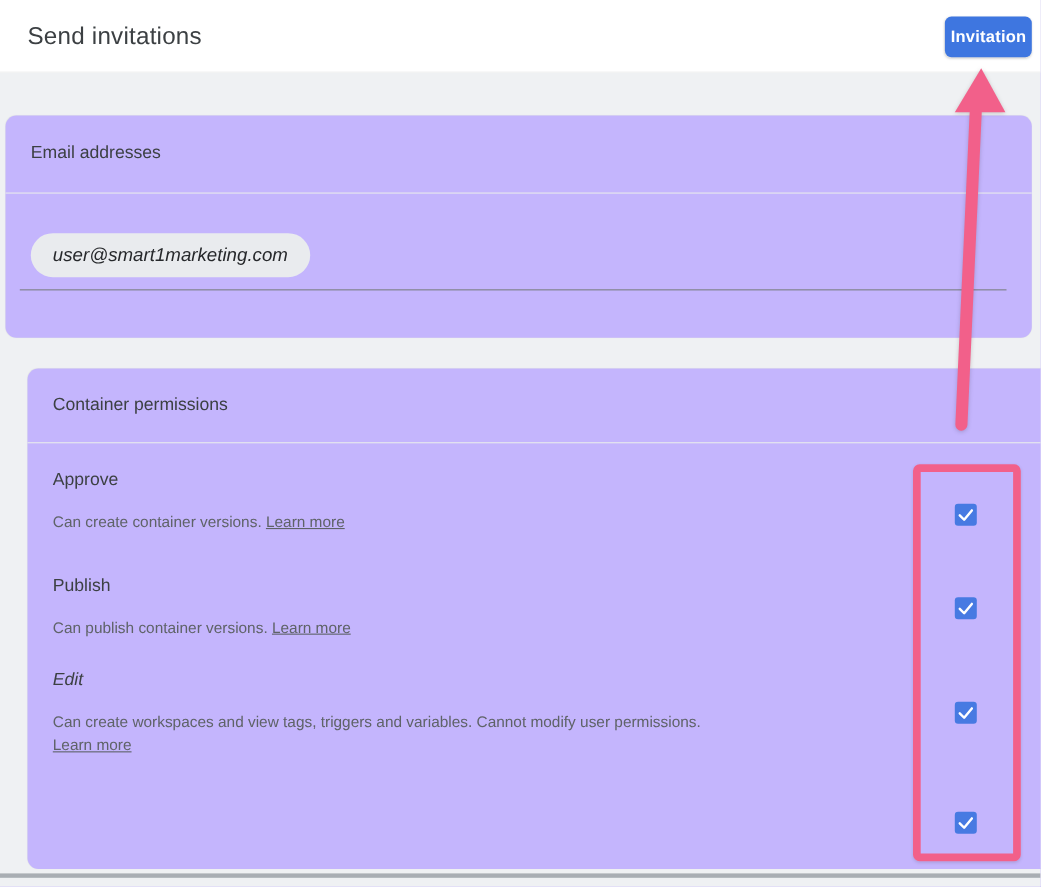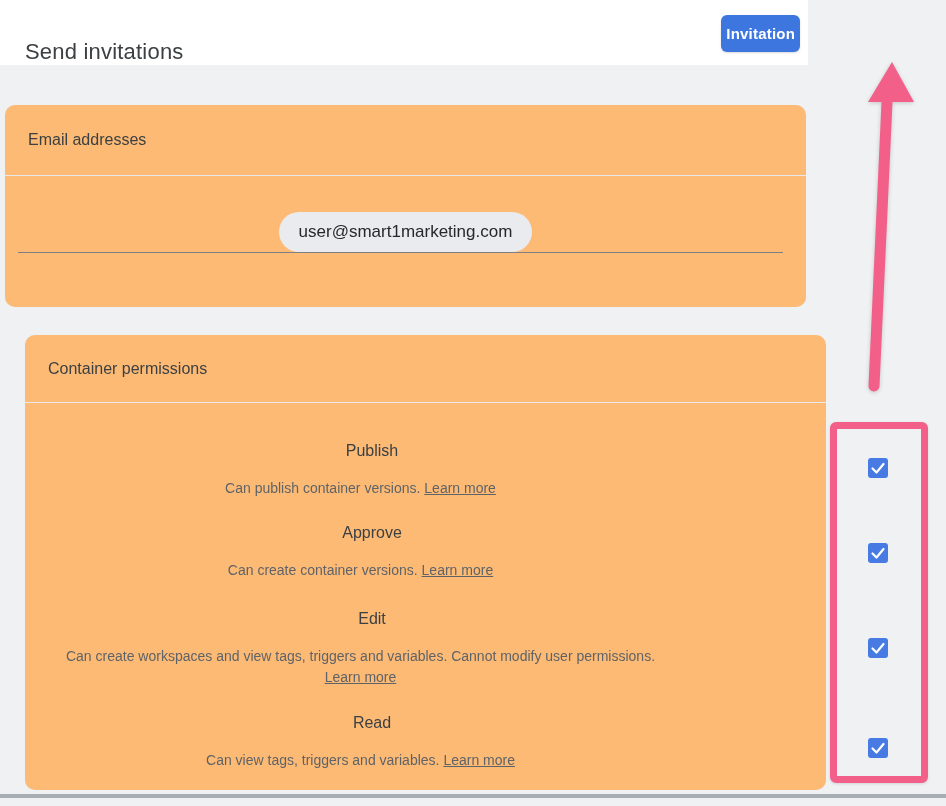--- a/index.html
+++ b/index.html
@@ -8,66 +8,67 @@
     font-family: "Liberation Sans", "DejaVu Sans", sans-serif;
     background: #eff1f3;
     position: relative;
     overflow: hidden;
     color: #3c4043;
   }
   .page { position: absolute; inset: 0; width: 946px; height: 806px; background: #eff1f3; }
 
   
   .header {
-    position: absolute; left: 0; top: 0; width: 808px; height: 66px;
+    position: absolute; left: 0; top: 0; width: 946px; height: 66px;
     background: #ffffff;
     border-bottom: 1px solid rgba(0,0,0,0.06);
-    display: flex; align-items: flex-end;
+    display: flex; align-items: center;
   }
   .page-title {
     margin-left: 25px;
     font-size: 22px;
     letter-spacing: 0.2px;
     color: #3c4043;
   }
   .invitation-btn {
     position: absolute; right: 8px; top: 15px;
     height: 37px; padding: 0 5px;
     background: #3e76e0; color: #ffffff;
     border: none; border-radius: 6px;
     font-family: "Liberation Sans", sans-serif;
     font-size: 15px; font-weight: 600; letter-spacing: 0.2px;
     cursor: pointer;
     box-shadow: 0 1px 2px rgba(0,0,0,0.15);
   }
 
   
   .card {
-    position: absolute; left: 5px; width: 801px;
-    background: #fdba74; border-radius: 10px;
+    position: absolute; left: 5px; width: 933px;
+    background: #c4b5fd; border-radius: 10px;
     box-shadow: 0 0 1px rgba(0,0,0,0.06);
-    text-align: center;
   }
   .card-email { top: 105px; height: 202px; }
   .card-perms { top: 335px; height: 455px; margin-left: 20px; }
 
   .section-header {
     display: flex; align-items: center;
     padding-left: 23px;
     border-bottom: 1px solid #e8eaed;
     font-size: 16px; color: #3c4043;
   }
   .card-email .section-header { height: 71px; }
   .card-perms .section-header { height: 68px; }
 
   
   .email-field {
     margin: 36px 23px 0 13px;
     border-bottom: 1px solid #7c7f84;
+    padding-bottom: 11px;
     cursor: text;
+    font-style: italic;
   }
   .email-chip {
     display: inline-block;
     margin-left: 10px;
     height: 40px; line-height: 40px;
     padding: 0 20px;
     background: #e9ebee;
     border-radius: 20px;
     font-size: 17px; color: #26282b;
     cursor: default;
@@ -78,21 +79,21 @@
   .perm-title {
     font-size: 16px; line-height: 22px; color: #3c4043;
   }
   .perm-desc {
     margin-top: 16px;
     font-size: 14px; line-height: 21px; color: #5f6368;
     max-width: 625px;
   }
   .mt-r1 { margin-top: 37px; }
   .mt-r2 { margin-top: 23px; }
-  .mt-r3 { margin-top: 27px; }
+  .mt-r3 { margin-top: 27px; font-style: italic; }
   .mt-r4 { margin-top: 24px; }
   .learn-more {
     color: #5f6368; text-decoration: underline; cursor: pointer;
   }
 
   
   .checkbox {
     position: absolute; left: 868px;
     width: 20px; height: 20px;
     background: #477ae2; border-radius: 3px;
@@ -136,52 +137,45 @@
   <div class="card card-email">
     <div class="section-header">Email addresses</div>
     <div class="email-field">
       <span class="email-chip">user@smart1marketing.com</span>
     </div>
   </div>
 
   <div class="card card-perms">
     <div class="section-header">Container permissions</div>
     <div class="perm-rows">
+
+      <div>
+        <div class="perm-title mt-r2">Approve</div>
+        <div class="perm-desc">
+          <span>Can create container versions.</span>
+          <span class="learn-more">Learn more</span>
+        </div>
+      </div>
 
       <div>
         <div class="perm-title mt-r1">Publish</div>
         <div class="perm-desc">
           <span>Can publish container versions.</span>
           <span class="learn-more">Learn more</span>
         </div>
       </div>
 
       <div>
-        <div class="perm-title mt-r2">Approve</div>
-        <div class="perm-desc">
-          <span>Can create container versions.</span>
-          <span class="learn-more">Learn more</span>
-        </div>
-      </div>
-
-      <div>
         <div class="perm-title mt-r3">Edit</div>
         <div class="perm-desc">
           <span>Can create workspaces and view tags, triggers and variables. Cannot modify user permissions.</span>
           <span class="learn-more">Learn more</span>
         </div>
       </div>
 
-      <div>
-        <div class="perm-title mt-r4">Read</div>
-        <div class="perm-desc">
-          <span>Can view tags, triggers and variables.</span>
-          <span class="learn-more">Learn more</span>
-        </div>
-      </div>
 
     </div>
   </div>
 
   <div class="checkbox cb-1">
     <svg width="20" height="20" viewBox="0 0 20 20">
       <polyline points="4.5,10.5 8.5,14.5 15.5,6" fill="none" stroke="#ffffff" stroke-width="2.2" stroke-linecap="round" stroke-linejoin="round"></polyline>
     </svg>
   </div>
   <div class="checkbox cb-2">

